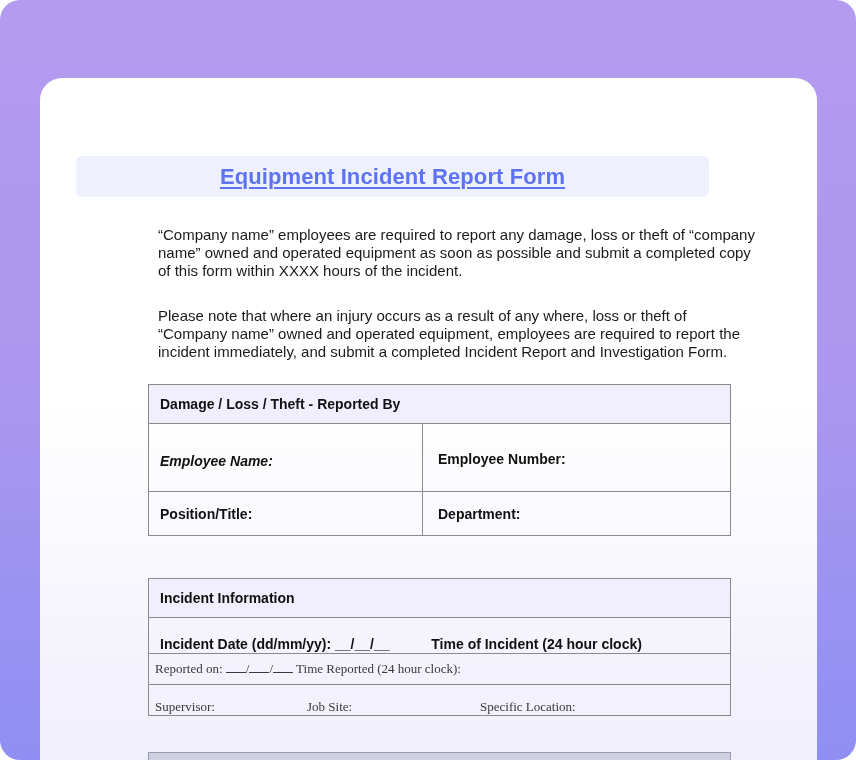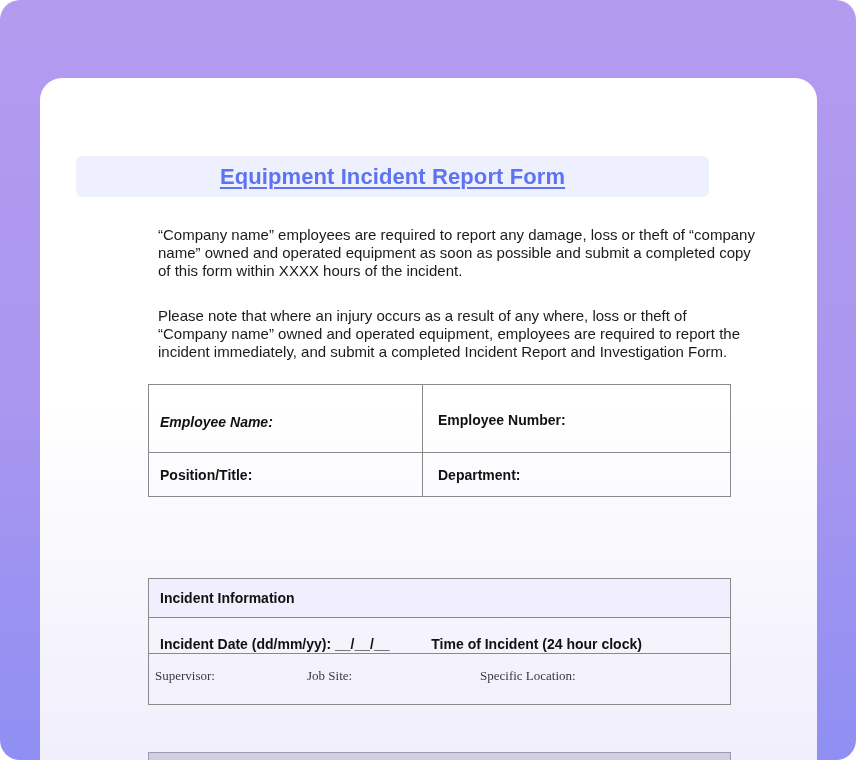--- a/index.html
+++ b/index.html
@@ -59,21 +59,21 @@
     height: 34px; vertical-align: bottom; padding-bottom: 1px;
     border-top: none; border-bottom: 1px solid #8a8a8a;
   }
   .date-row .gap { display: inline-block; width: 34px; }
   .t2 .serif-row td {
     font-family: "Liberation Serif", "DejaVu Serif", serif;
     font-weight: normal; font-size: 13px; color: #3a3a3a;
     padding-left: 6px; height: 30px; border: 1px solid #8a8a8a;
   }
   .t2 .serif-row.sr1 td { vertical-align: middle; height: 30px; }
-  .t2 .serif-row.sr2 td { vertical-align: bottom; padding-bottom: 20px; height: 30px; }
+  .t2 .serif-row.sr2 td { vertical-align: bottom; padding-bottom: 0; height: 30px; }
   .blank { display: inline-block; border-bottom: 1px solid #3a3a3a; width: 20px; height: 10px; }
   .sr2 .s1 { display: inline-block; width: 152px; }
   .sr2 .s2 { display: inline-block; width: 173px; }
 
   .t3 {
     position: absolute; left: 108px; top: 674px; width: 581px; height: 40px;
     background: #cfcee2; border: 1.5px solid #9a9ab0;
   }
 </style>
 </head>
@@ -84,20 +84,23 @@
 
     <div class="title-banner">
       <span class="title">Equipment Incident Report Form</span>
     </div>
 
     <div class="para p1">“Company name” employees are required to report any damage, loss or theft of “company name” owned and operated equipment as soon as possible and submit a completed copy of this form within XXXX hours of the incident.</div>
     <div class="para p2">Please note that where an injury occurs as a result of any where, loss or theft of “Company name” owned and operated equipment, employees are required to report the incident immediately, and submit a completed Incident Report and Investigation Form.</div>
 
     <table class="form t1">
       <tbody>
+          <tr class="sec-head">
+        <td colspan="2">Damage / Loss / Theft - Reported By</td>
+      </tr>
       <tr class="row r1">
         <td class="col-left" style="width:262px">Employee Name:</td>
         <td class="col-right">Employee Number:</td>
       </tr>
       <tr class="row r2">
         <td class="col-left">Position/Title:</td>
         <td class="col-right">Department:</td>
       </tr>
     </tbody>
       </table>
@@ -108,20 +111,27 @@
         <td>Incident Information</td>
       </tr>
       <tr class="date-row">
         <td>
           <span>Incident Date (dd/mm/yy):</span>
           <span>__/__/__</span>
           <span class="gap"></span>
           <span>Time of Incident (24 hour clock)</span>
         </td>
       </tr>
+      <tr class="serif-row sr1">
+        <td>
+          <span>Reported on:</span>
+          <span class="blank"></span><span>/</span><span class="blank"></span><span>/</span><span class="blank"></span>
+          <span>Time Reported (24 hour clock):</span>
+        </td>
+      </tr>
       <tr class="serif-row sr2">
         <td>
           <span class="s1">Supervisor:</span><span class="s2">Job Site:</span><span>Specific Location:</span>
         </td>
       </tr>
     </tbody>
       </table>
 
     <div class="t3"></div>
 

